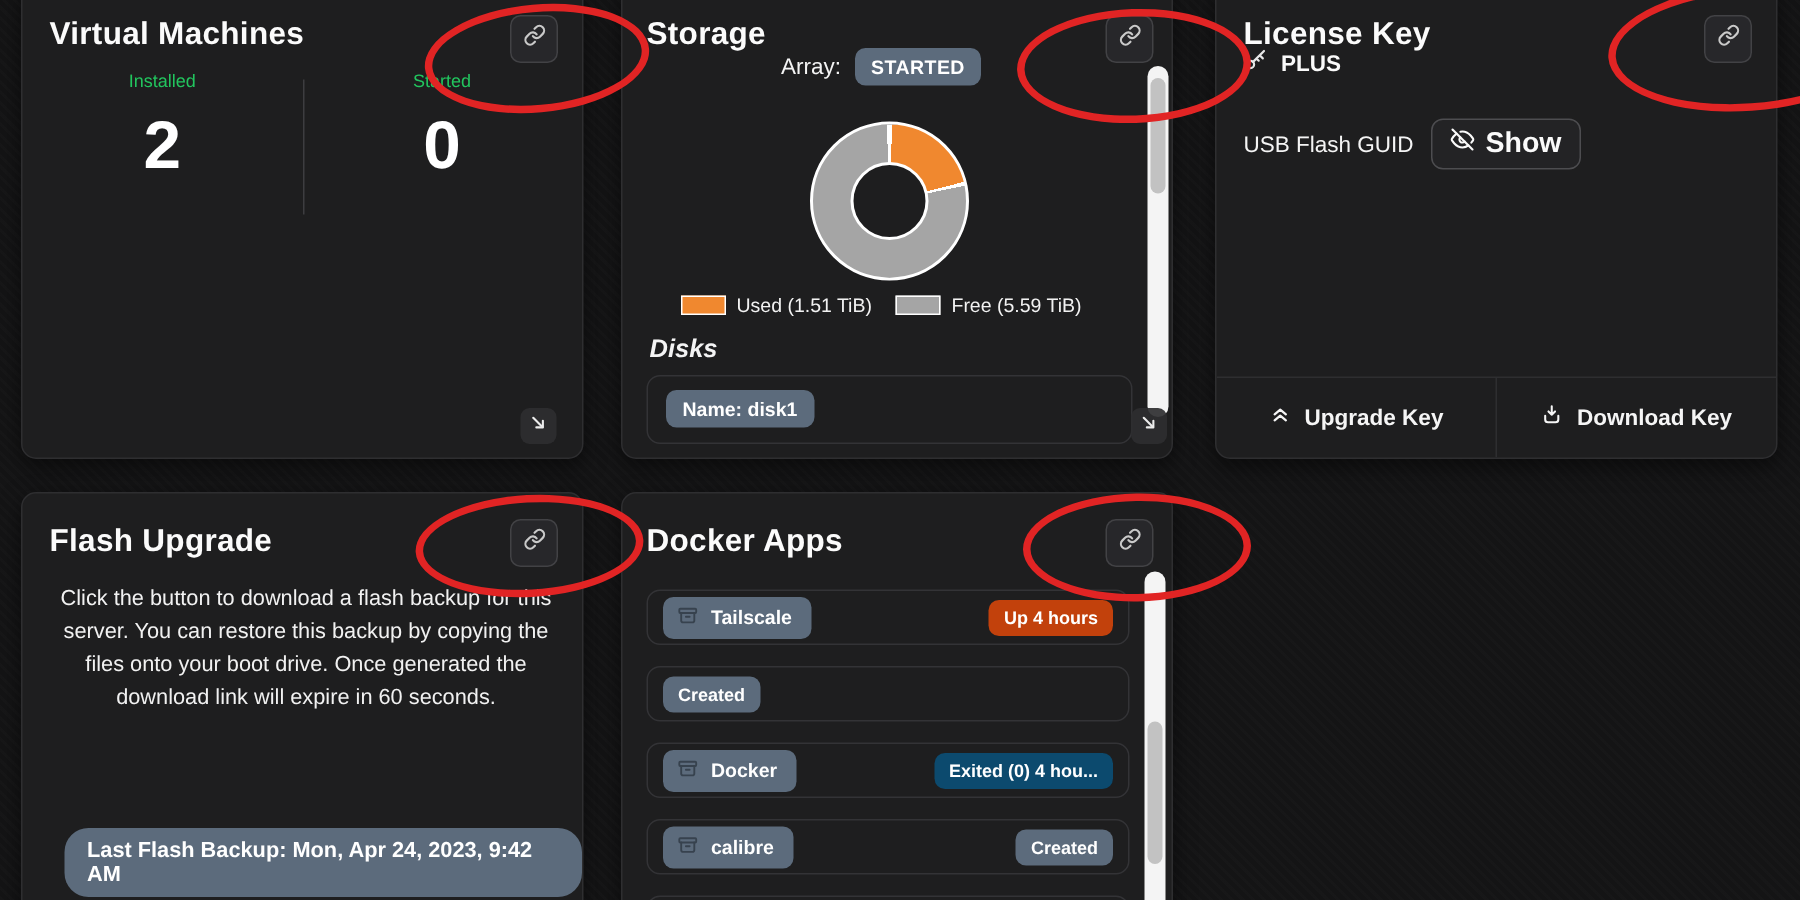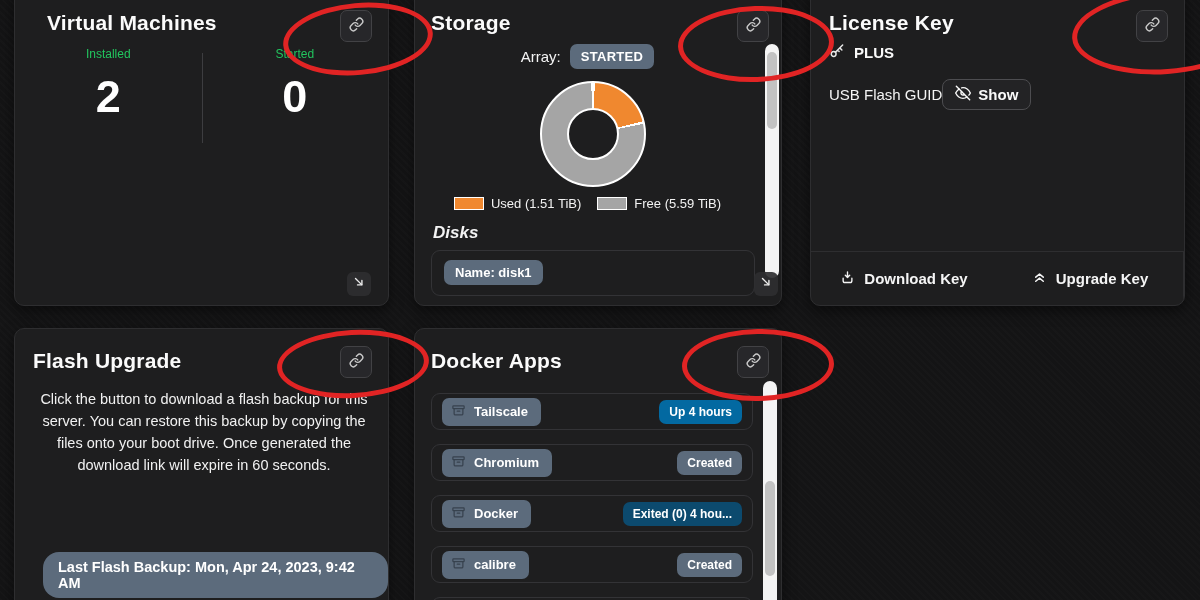--- a/index.html
+++ b/index.html
@@ -15,40 +15,40 @@
     display:flex;align-items:center;justify-content:center;color:#ececec;z-index:6;cursor:nwse-resize;}
   
   .vm-stats{position:absolute;top:58px;left:0;right:0;display:flex;text-align:center;}
   .vm-col{flex:1;}
   .vm-label{font-size:12px;color:#22c55e;}
   .vm-value{font-size:45px;font-weight:600;margin-top:10px;color:#fff;}
   .vm-divider{position:absolute;left:50%;top:64px;height:90px;width:1px;background:#3d3d40;}
   
   .badge-slate{display:inline-block;background:#5c6b7c;color:#fff;font-weight:700;border-radius:7px;}
   
-  .array-row{position:absolute;top:55px;left:0;width:345px;display:flex;justify-content:center;align-items:center;gap:9px;font-size:15px;}
+  .array-row{position:absolute;top:43px;left:0;width:345px;display:flex;justify-content:center;align-items:center;gap:9px;font-size:15px;}
   .array-badge{font-size:13px;padding:5px 11px;letter-spacing:.3px;}
   .donut{position:absolute;left:125px;top:92px;width:106px;height:106px;border-radius:50%;
     border:2px solid #fff;box-sizing:border-box;}
   .donut-hole{position:absolute;left:50%;top:50%;width:48px;height:48px;margin:-26px 0 0 -26px;
     border-radius:50%;background:#1e1e1f;border:2px solid #fff;}
   .legend{position:absolute;top:207px;left:0;width:345px;display:flex;justify-content:center;gap:16px;}
   .legend-item{display:flex;align-items:center;gap:7px;font-size:13px;color:#f2f2f2;}
   .swatch{width:30px;height:13px;border:1px solid #fff;box-sizing:border-box;}
   .disks-heading{position:absolute;left:18px;top:234px;font-size:17px;font-weight:700;font-style:italic;}
   .disks-box{position:absolute;left:16px;top:261px;width:322px;height:44px;border:1px solid #333336;border-radius:9px;}
   .disk-badge{margin:9px 0 0 12px;padding:5px 11px;font-size:13px;}
   
   .sbar{position:absolute;width:14px;background:#f4f4f4;border-radius:7px;z-index:5;}
   .sbar-thumb{position:absolute;left:2px;width:10px;background:#c2c2c2;border-radius:5px;}
   
-  .plan-row{position:absolute;left:18px;top:54px;display:flex;align-items:center;gap:9px;font-size:15px;font-weight:700;color:#fafafa;}
-  .guid-row{position:absolute;left:18px;top:90px;display:flex;align-items:center;font-size:15px;}
+  .plan-row{position:absolute;left:18px;top:43px;display:flex;align-items:center;gap:9px;font-size:15px;font-weight:700;color:#fafafa;}
+  .guid-row{position:absolute;left:18px;top:90px;display:flex;align-items:center;gap:12px;font-size:15px;}
   .show-btn{display:flex;align-items:center;gap:7px;border:1px solid #4d4d50;border-radius:8px;
-    padding:5px 12px;font-size:15px;font-weight:700;color:#fafafa;background:#232325;cursor:pointer;}
+    padding:5px 12px;font-size:19px;font-weight:700;color:#fafafa;background:#232325;cursor:pointer;}
   .lk-footer{position:absolute;left:0;right:0;bottom:0;height:53px;border-top:1px solid #2e2e30;display:flex;}
   .lk-btn{flex:1;display:flex;align-items:center;justify-content:center;gap:9px;font-size:15px;
     font-weight:700;color:#f5f5f5;cursor:pointer;background:transparent;border:none;}
   .lk-btn.first{border-right:1px solid #2e2e30;}
   
   .flash-desc{position:absolute;left:18px;top:44px;width:342px;font-size:14.5px;line-height:22px;color:#f1f1f1;text-align:center;}
   .flash-badge{position:absolute;left:28px;top:223px;padding:7px 15px;font-size:14.5px;border-radius:16px;}
   
   .docker-row{position:absolute;left:16px;width:322px;height:37px;border:1px solid #333336;border-radius:9px;
     display:flex;align-items:center;justify-content:space-between;padding:0 10px;box-sizing:border-box;}
@@ -58,21 +58,21 @@
   .status-chip{border-radius:7px;padding:5px 10px;color:#fff;font-weight:700;font-size:12px;}
   
   .annot{position:absolute;border:5px solid #e12424;border-radius:50%;pointer-events:none;z-index:10;}
 </style>
 </head>
 <body>
 
 <div class="stage">
 
   <div class="card" style="left:14px;top:-12px;width:373px;height:316px;">
-    <div class="card-title" style="top:22px;margin-left:14px;">Virtual Machines</div>
+    <div class="card-title" style="top:22px;">Virtual Machines</div>
     <div class="link-btn" style="top:21px;">
       <span><svg width="15" height="15" viewBox="0 0 24 24" fill="none" stroke="currentColor" stroke-width="2.3" stroke-linecap="round" stroke-linejoin="round">
             <path d="M10 13a5 5 0 0 0 7.54.54l3-3a5 5 0 0 0-7.07-7.07l-1.72 1.71"></path>
             <path d="M14 11a5 5 0 0 0-7.54-.54l-3 3a5 5 0 0 0 7.07 7.07l1.71-1.71"></path>
           </svg></span>
     </div>
     <div class="vm-stats">
       <div class="vm-col">
         <div class="vm-label">Installed</div>
         <div class="vm-value">2</div>
@@ -150,33 +150,33 @@
       <span>USB Flash GUID</span>
       <button class="show-btn">
         <span><svg width="16" height="16" viewBox="0 0 24 24" fill="none" stroke="currentColor" stroke-width="2.1" stroke-linecap="round" stroke-linejoin="round">
               <path d="M17.94 17.94A10.07 10.07 0 0 1 12 20c-7 0-11-8-11-8a18.45 18.45 0 0 1 5.06-5.94M9.9 4.24A9.12 9.12 0 0 1 12 4c7 0 11 8 11 8a18.5 18.5 0 0 1-2.16 3.19m-6.72-1.07a3 3 0 1 1-4.24-4.24"></path>
               <line x1="2" y1="2" x2="22" y2="22"></line>
             </svg></span>
         <span>Show</span>
       </button>
     </div>
     <div class="lk-footer">
+      <button class="lk-btn first">
+        <span><svg width="15" height="15" viewBox="0 0 24 24" fill="none" stroke="currentColor" stroke-width="2.4" stroke-linecap="round" stroke-linejoin="round">
+              <path d="M6 11.5l6-5 6 5"></path>
+              <path d="M6 18l6-5 6 5"></path>
+            </svg></span>
+        <span>Upgrade Key</span>
+      </button>
       <button class="lk-btn">
         <span><svg width="15" height="15" viewBox="0 0 24 24" fill="none" stroke="currentColor" stroke-width="2.2" stroke-linecap="round" stroke-linejoin="round">
               <path d="M12 3v9M8.5 8.5L12 12l3.5-3.5"></path>
               <path d="M5 13v4a3 3 0 0 0 3 3h8a3 3 0 0 0 3-3v-4"></path>
             </svg></span>
         <span>Download Key</span>
-      </button>
-      <button class="lk-btn first">
-        <span><svg width="15" height="15" viewBox="0 0 24 24" fill="none" stroke="currentColor" stroke-width="2.4" stroke-linecap="round" stroke-linejoin="round">
-              <path d="M6 11.5l6-5 6 5"></path>
-              <path d="M6 18l6-5 6 5"></path>
-            </svg></span>
-        <span>Upgrade Key</span>
       </button>
     </div>
   </div>
 
   <div class="card" style="left:14px;top:328px;width:373px;height:300px;">
     <div class="card-title" style="top:20px;">Flash Upgrade</div>
     <div class="link-btn" style="top:17px;">
       <span><svg width="15" height="15" viewBox="0 0 24 24" fill="none" stroke="currentColor" stroke-width="2.3" stroke-linecap="round" stroke-linejoin="round">
             <path d="M10 13a5 5 0 0 0 7.54.54l3-3a5 5 0 0 0-7.07-7.07l-1.72 1.71"></path>
             <path d="M14 11a5 5 0 0 0-7.54-.54l-3 3a5 5 0 0 0 7.07 7.07l1.71-1.71"></path>
@@ -197,32 +197,24 @@
 
     <div class="docker-row" style="top:64px;">
       <span class="app-chip">
         <span><svg width="15" height="15" viewBox="0 0 24 24" fill="none" stroke="currentColor" stroke-width="2" stroke-linecap="round" stroke-linejoin="round">
               <rect x="3" y="4.5" width="18" height="4.5" rx="1"></rect>
               <path d="M5 9v8a2 2 0 0 0 2 2h10a2 2 0 0 0 2-2V9"></path>
               <path d="M10 13h4"></path>
             </svg></span>
         <span>Tailscale</span>
       </span>
-      <span class="status-chip" style="background: #0369a1;">Up 4 hours</span>
+      <span class="status-chip" style="background: #c2410c;">Up 4 hours</span>
     </div>
 
     <div class="docker-row" style="top:115px;">
-      <span class="app-chip">
-        <span><svg width="15" height="15" viewBox="0 0 24 24" fill="none" stroke="currentColor" stroke-width="2" stroke-linecap="round" stroke-linejoin="round">
-              <rect x="3" y="4.5" width="18" height="4.5" rx="1"></rect>
-              <path d="M5 9v8a2 2 0 0 0 2 2h10a2 2 0 0 0 2-2V9"></path>
-              <path d="M10 13h4"></path>
-            </svg></span>
-        <span>Chromium</span>
-      </span>
       <span class="status-chip" style="background: rgb(92, 107, 124);">Created</span>
     </div>
 
     <div class="docker-row" style="top:166px;">
       <span class="app-chip">
         <span><svg width="15" height="15" viewBox="0 0 24 24" fill="none" stroke="currentColor" stroke-width="2" stroke-linecap="round" stroke-linejoin="round">
               <rect x="3" y="4.5" width="18" height="4.5" rx="1"></rect>
               <path d="M5 9v8a2 2 0 0 0 2 2h10a2 2 0 0 0 2-2V9"></path>
               <path d="M10 13h4"></path>
             </svg></span>

